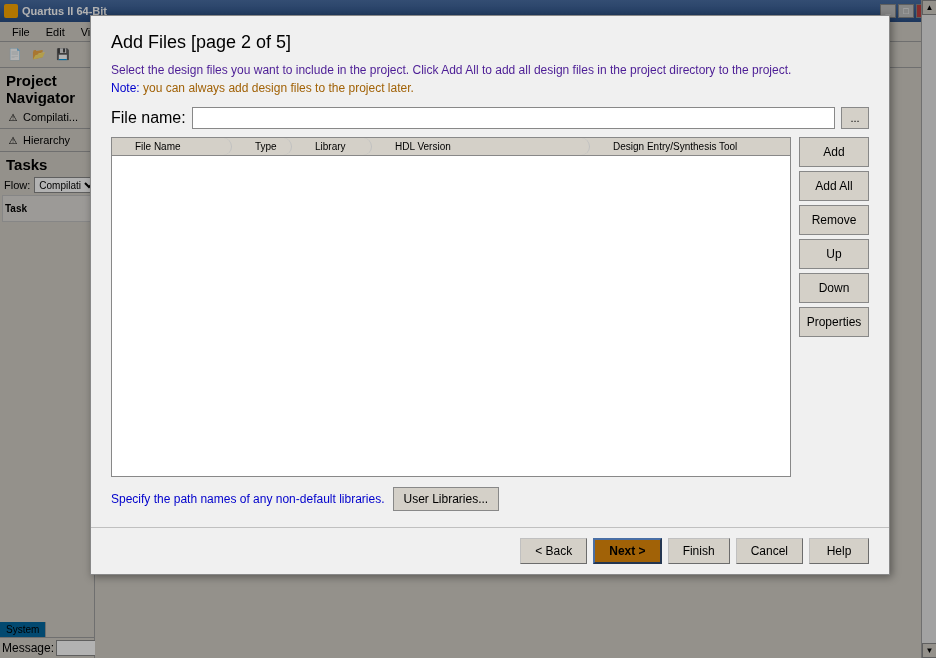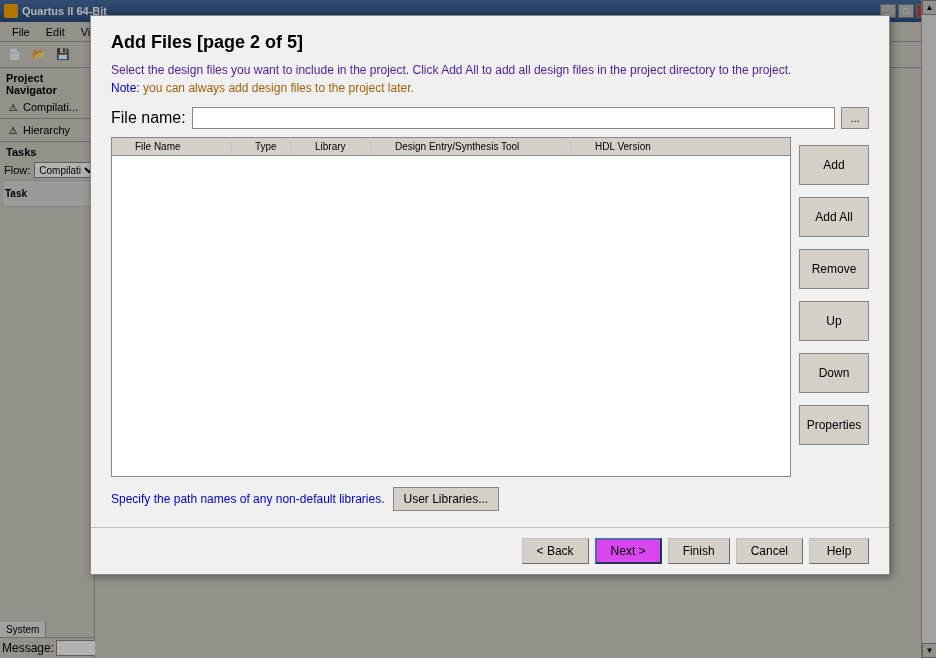--- a/index.html
+++ b/index.html
@@ -111,21 +111,21 @@
       display: flex;
       flex-direction: column;
     }
 
     .sidebar-section {
       border-bottom: 1px solid #a0a0a0;
       padding: 2px;
     }
 
     .sidebar-title {
-      font-size: 11px;
+      font-size: 15px;
       font-weight: bold;
       padding: 2px 4px;
       color: #000;
     }
 
     .sidebar-item {
       padding: 2px 4px;
       font-size: 11px;
       display: flex;
       align-items: center;
@@ -229,21 +229,21 @@
       justify-content: center;
       cursor: pointer;
     }
 
     .dialog-body {
       padding: 16px 20px;
     }
 
     .dialog-page-title {
       font-size: 18px;
-      font-weight: bold;
+      font-weight: normal;
       color: #000;
       margin-bottom: 10px;
     }
 
     .dialog-desc {
       font-size: 12px;
       color: #4c1d95;
       margin-bottom: 4px;
     }
 
@@ -332,30 +332,29 @@
 
     .side-buttons {
       display: flex;
       flex-direction: column;
       gap: 4px;
       width: 70px;
       flex-shrink: 0;
     }
 
     .side-btn {
-      height: 40px;
+      height: 30px;
       background: #d4d0c8;
       border: 1px solid #888;
       cursor: pointer;
       font-size: 12px;
       display: flex;
       align-items: center;
       justify-content: center;
       color: #000;
-      margin-top: 8px;
     }
 
     .side-btn.primary {
       background: #d4d0c8;
     }
 
     .bottom-row {
       display: flex;
       align-items: center;
       margin-top: 6px;
@@ -396,37 +395,38 @@
       border: 1px outset #c0c0c0;
       cursor: pointer;
       font-size: 12px;
       display: flex;
       align-items: center;
       justify-content: center;
       min-width: 60px;
     }
 
     .footer-btn.active {
-      background: #d946ef;
+      background: #a16207;
       border: 2px outset #4a6fa5;
+      font-weight: bold;
     }
 
     .messages-tabs {
       display: flex;
       border-bottom: 1px solid #a0a0a0;
     }
 
     .msg-tab {
       padding: 2px 6px;
       font-size: 10px;
       border-right: 1px solid #a0a0a0;
       cursor: pointer;
     }
 
-    .msg-tab.active { background: #e5e5e5; }
+    .msg-tab.active { background: #0369a1; }
 
     .msg-input-row {
       display: flex;
       align-items: center;
       padding: 2px;
       gap: 2px;
     }
 
     .msg-input {
       flex: 1;
@@ -574,22 +574,22 @@
         <button class="browse-btn">...</button>
       </div>
 
       <div class="file-table-area">
 
         <div class="file-table-container">
           <div class="file-table-header">
             <div class="file-table-col col-filename">File Name</div>
             <div class="file-table-col col-type">Type</div>
             <div class="file-table-col col-library">Library</div>
+            <div class="file-table-col col-hdl">HDL Version</div>
             <div class="file-table-col col-design">Design Entry/Synthesis Tool</div>
-            <div class="file-table-col col-hdl">HDL Version</div>
           </div>
           <div class="file-table-body"></div>
         </div>
 
         <div class="side-buttons">
           <button class="side-btn">Add</button>
           <button class="side-btn primary">Add All</button>
           <button class="side-btn">Remove</button>
           <button class="side-btn">Up</button>
           <button class="side-btn">Down</button>

